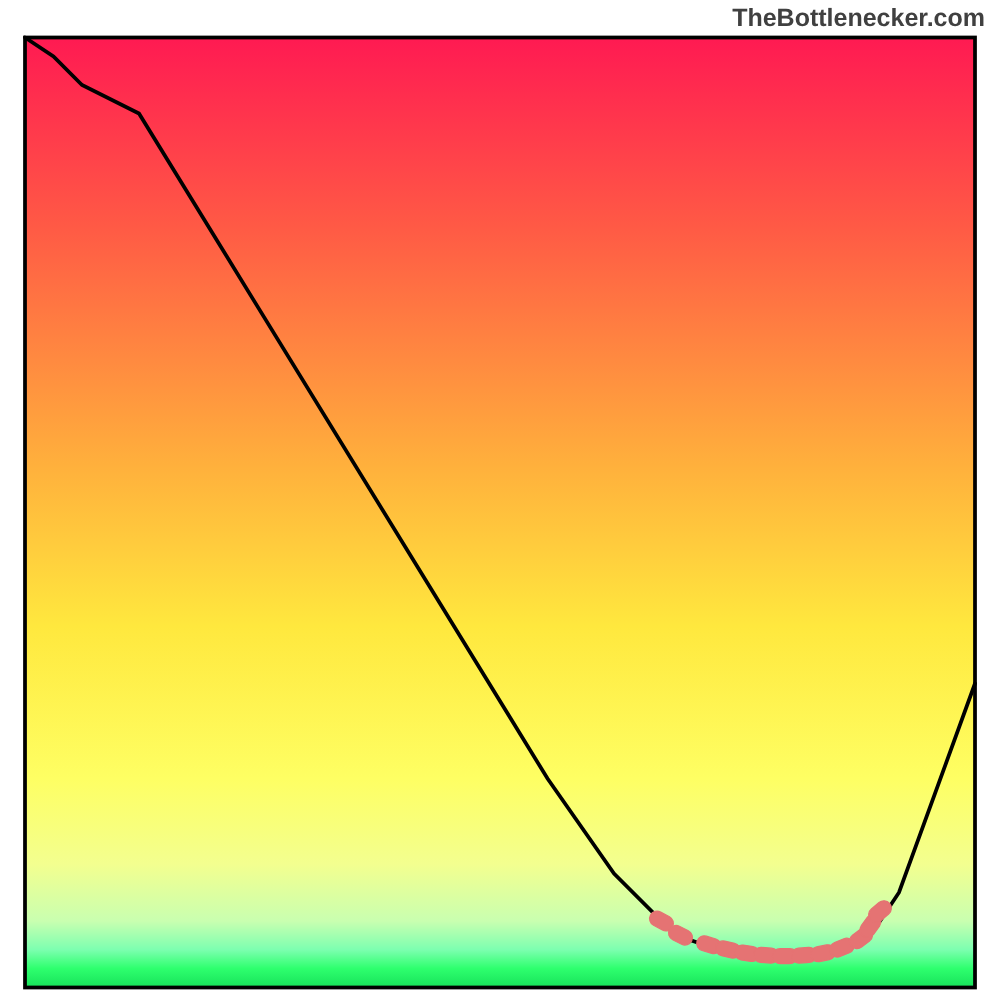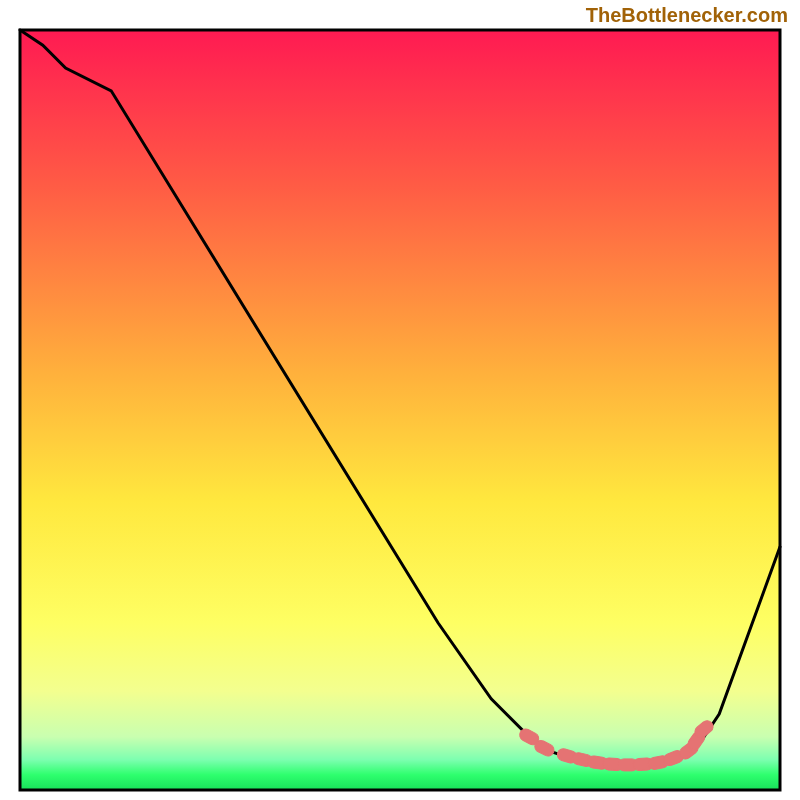--- a/index.html
+++ b/index.html
@@ -15,21 +15,21 @@
     position: relative;
     width: 800px;
     height: 800px;
   }
   .attribution {
     position: absolute;
     top: 4px;
     right: 12px;
     font-size: 20px;
     font-weight: bold;
-    color: #a16207;
+    color: #404040;
     letter-spacing: 0px;
     z-index: 10;
   }
   svg {
     position: absolute;
     left: 0;
     top: 0;
   }
 </style>
 </head>

